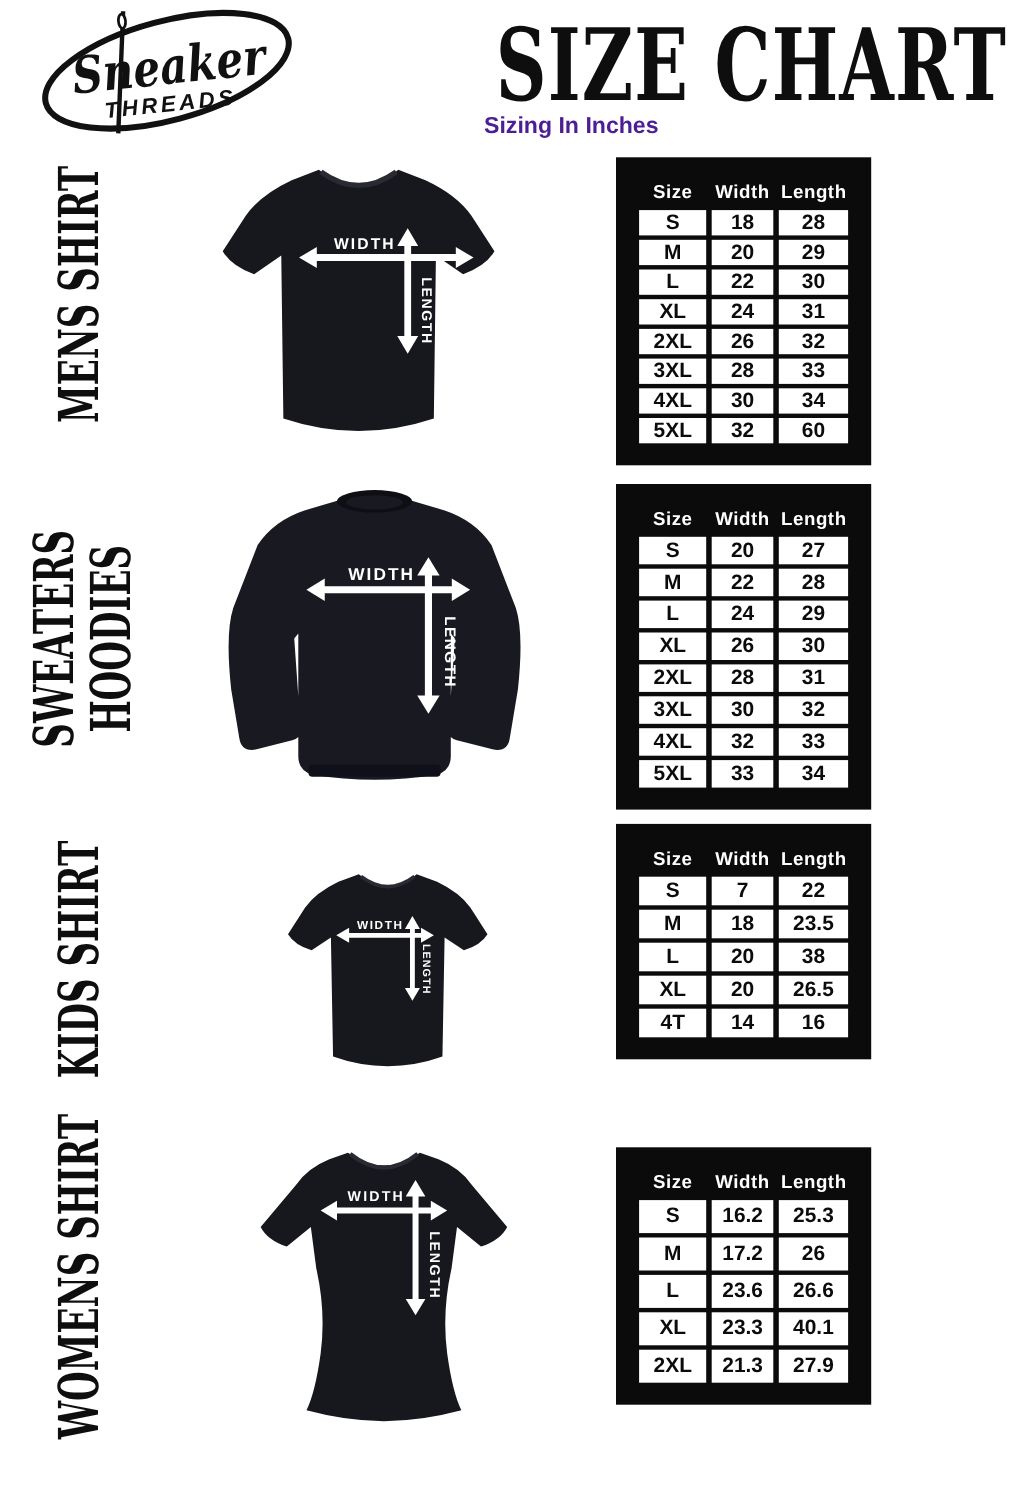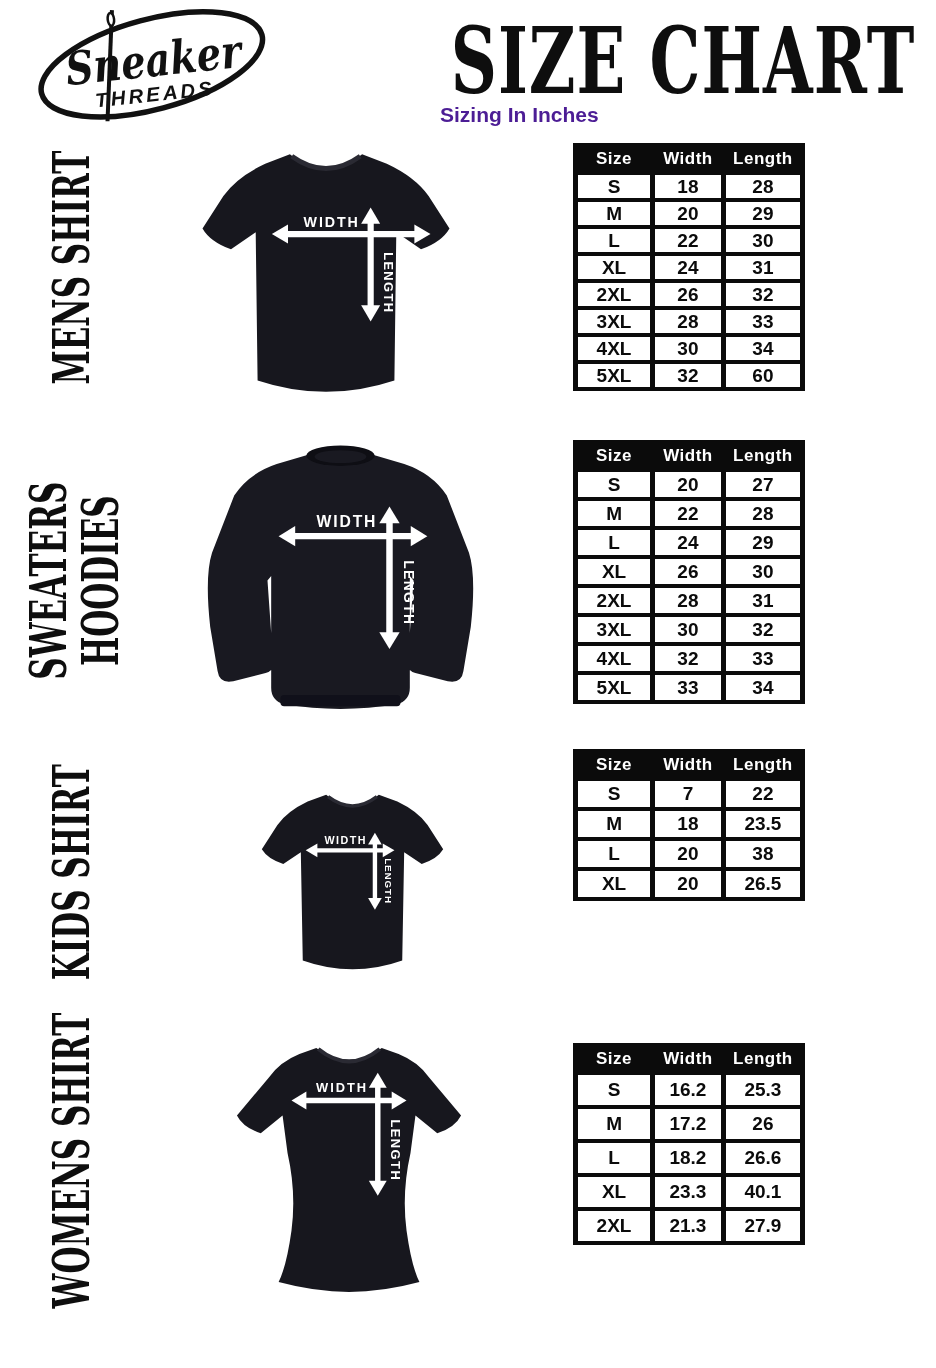--- a/index.html
+++ b/index.html
@@ -40,21 +40,21 @@
   .g-mens   {left:193px;top:141px; width:266px;height:266px;}
   .g-sweater{left:188px;top:433px; width:305px;height:295px;}
   .g-kids   {left:255px;top:785px; width:195px;height:195px;}
   .g-womens {left:232px;top:1036px;width:238px;height:258px;}
   .arrow-label{
     font-family:"Liberation Sans",sans-serif;font-weight:bold;fill:#ffffff;
   }
 
   
   .size-table{
-    left:573px;width:232px;background:#0b0b0b;padding:0;box-sizing:border-box;
+    left:560px;width:232px;background:#0b0b0b;padding:16px;box-sizing:border-box;
   }
   .size-table table{width:100%;border-collapse:separate;border-spacing:5px 4px;table-layout:fixed;}
   .size-table th{
     color:#fff;font-size:17px;font-weight:bold;text-align:center;
     height:24px;padding:0 2px;letter-spacing:0.5px;
   }
   .size-table td{
     background:#ffffff;color:#0b0b0b;font-size:19px;font-weight:bold;
     text-align:center;height:var(--rh);padding:0 2px;
   }
@@ -312,20 +312,25 @@
         <tr>
           <td>L</td>
           <td>20</td>
           <td>38</td>
         </tr>
         <tr>
           <td>XL</td>
           <td>20</td>
           <td>26.5</td>
         </tr>
+        <tr>
+          <td>4T</td>
+          <td>14</td>
+          <td>16</td>
+        </tr>
       </tbody>
   </table>
 </div>
 
 <div class="abs size-table t-womens">
   <table>
     <colgroup>
         <col style="width:34%">
         <col style="width:31%">
         <col style="width:35%">
@@ -343,21 +348,21 @@
           <td>16.2</td>
           <td>25.3</td>
         </tr>
         <tr>
           <td>M</td>
           <td>17.2</td>
           <td>26</td>
         </tr>
         <tr>
           <td>L</td>
-          <td>18.2</td>
+          <td>23.6</td>
           <td>26.6</td>
         </tr>
         <tr>
           <td>XL</td>
           <td>23.3</td>
           <td>40.1</td>
         </tr>
         <tr>
           <td>2XL</td>
           <td>21.3</td>

